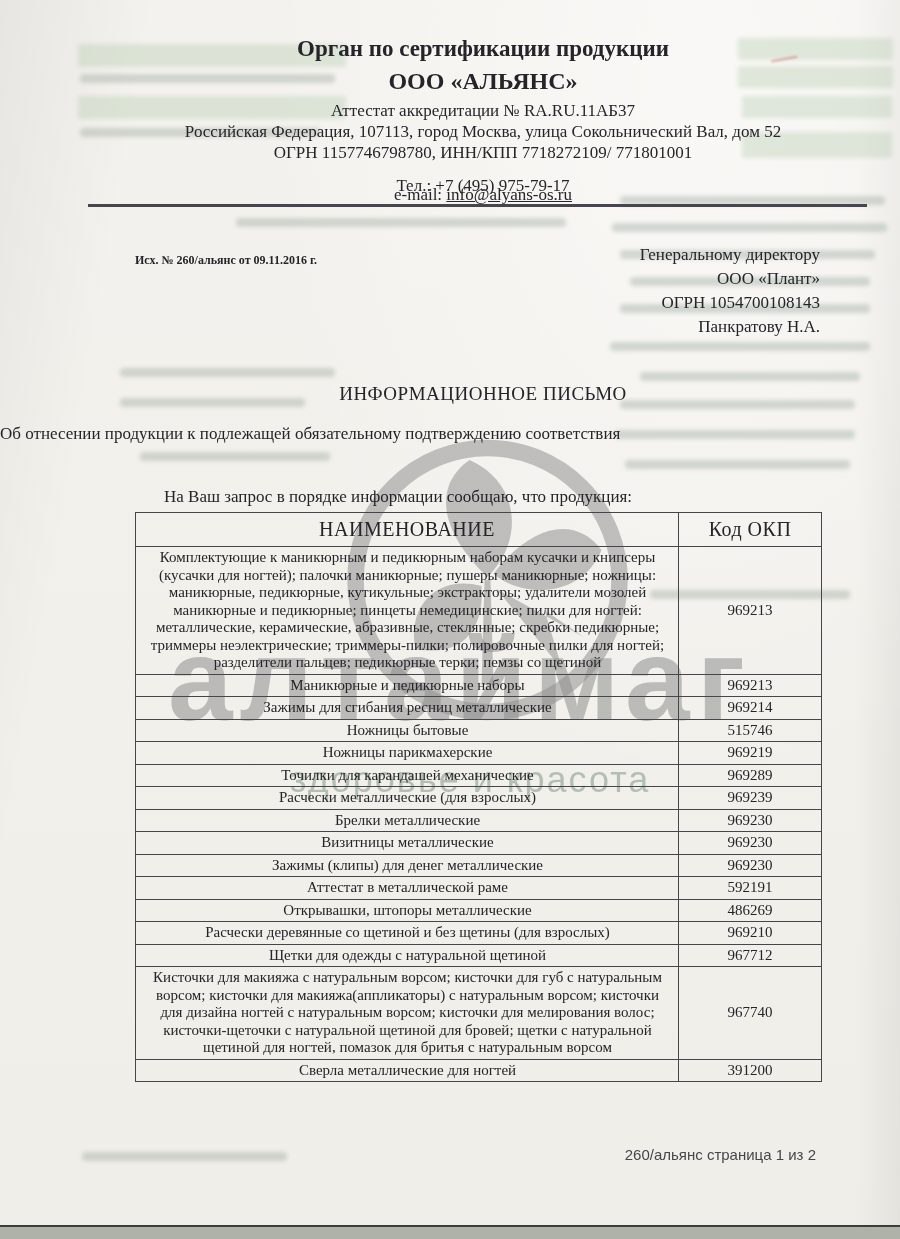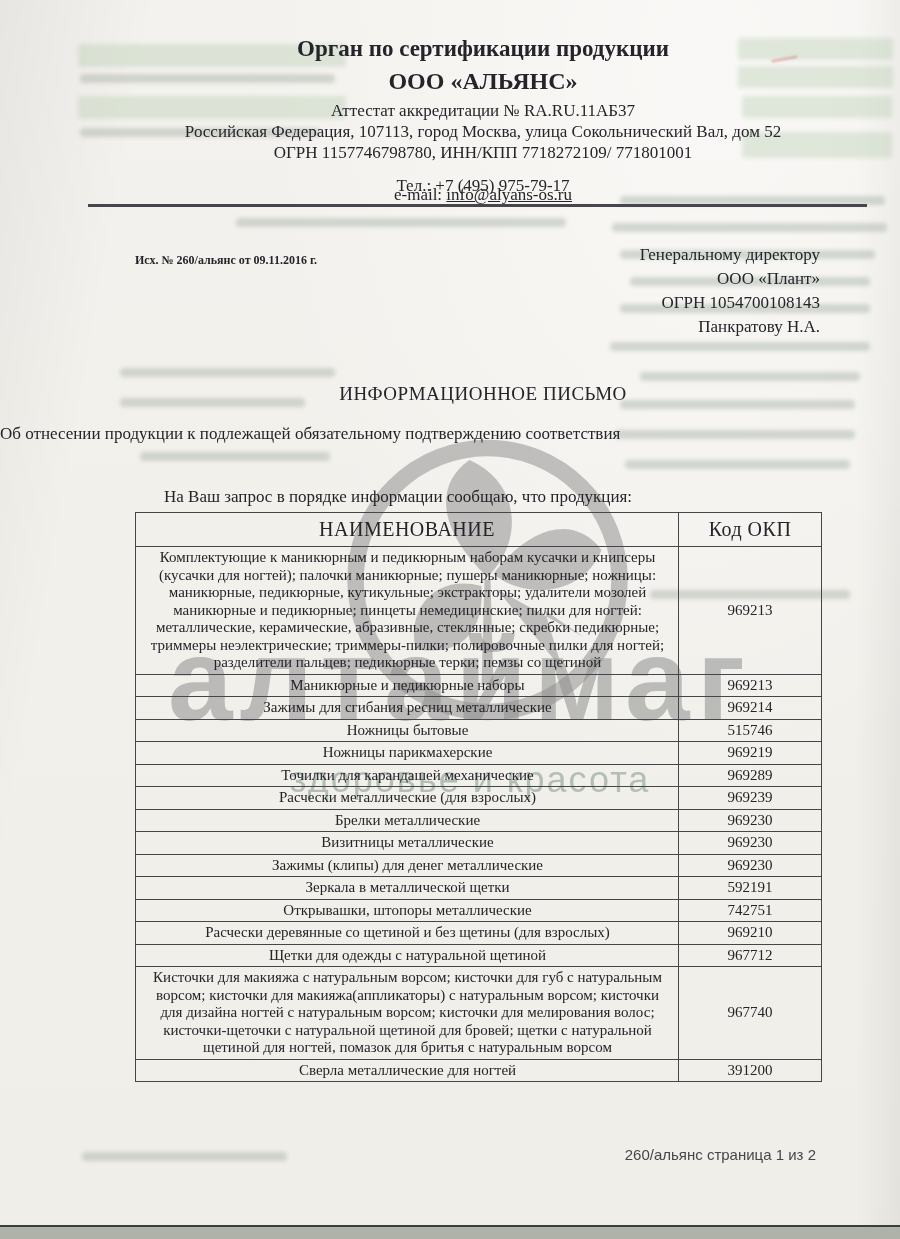--- a/index.html
+++ b/index.html
@@ -175,26 +175,26 @@
           </tr>
           <tr>
             <td class="name-cell">Визитницы металлические</td>
             <td class="code-cell">969230</td>
           </tr>
           <tr>
             <td class="name-cell">Зажимы (клипы) для денег металлические</td>
             <td class="code-cell">969230</td>
           </tr>
           <tr>
-            <td class="name-cell">Зеркала в металлической щетки</td>
+            <td class="name-cell">Аттестат в металлической раме</td>
             <td class="code-cell">592191</td>
           </tr>
           <tr>
             <td class="name-cell">Открывашки, штопоры металлические</td>
-            <td class="code-cell">742751</td>
+            <td class="code-cell">486269</td>
           </tr>
           <tr>
             <td class="name-cell">Расчески деревянные со щетиной и без щетины (для взрослых)</td>
             <td class="code-cell">969210</td>
           </tr>
           <tr>
             <td class="name-cell">Щетки для одежды с натуральной щетиной</td>
             <td class="code-cell">967712</td>
           </tr>
           <tr>

